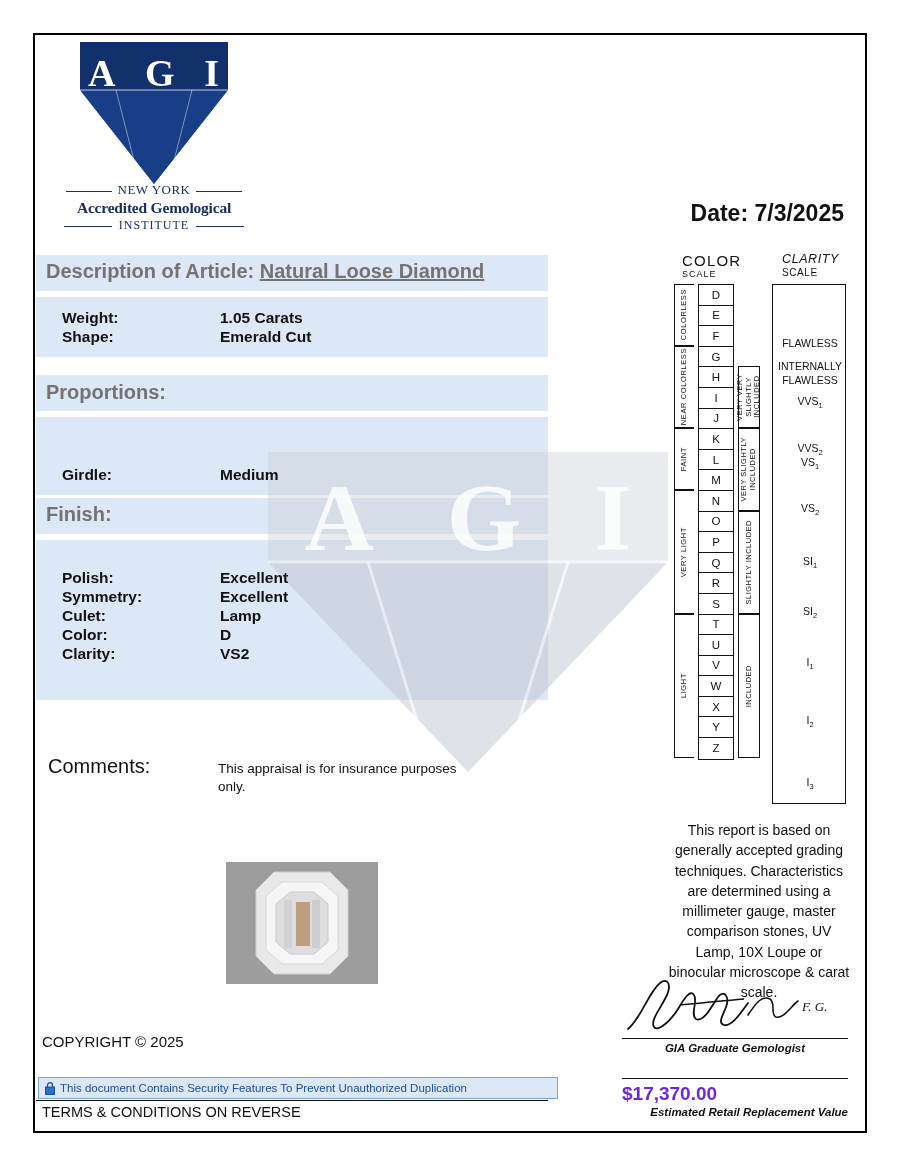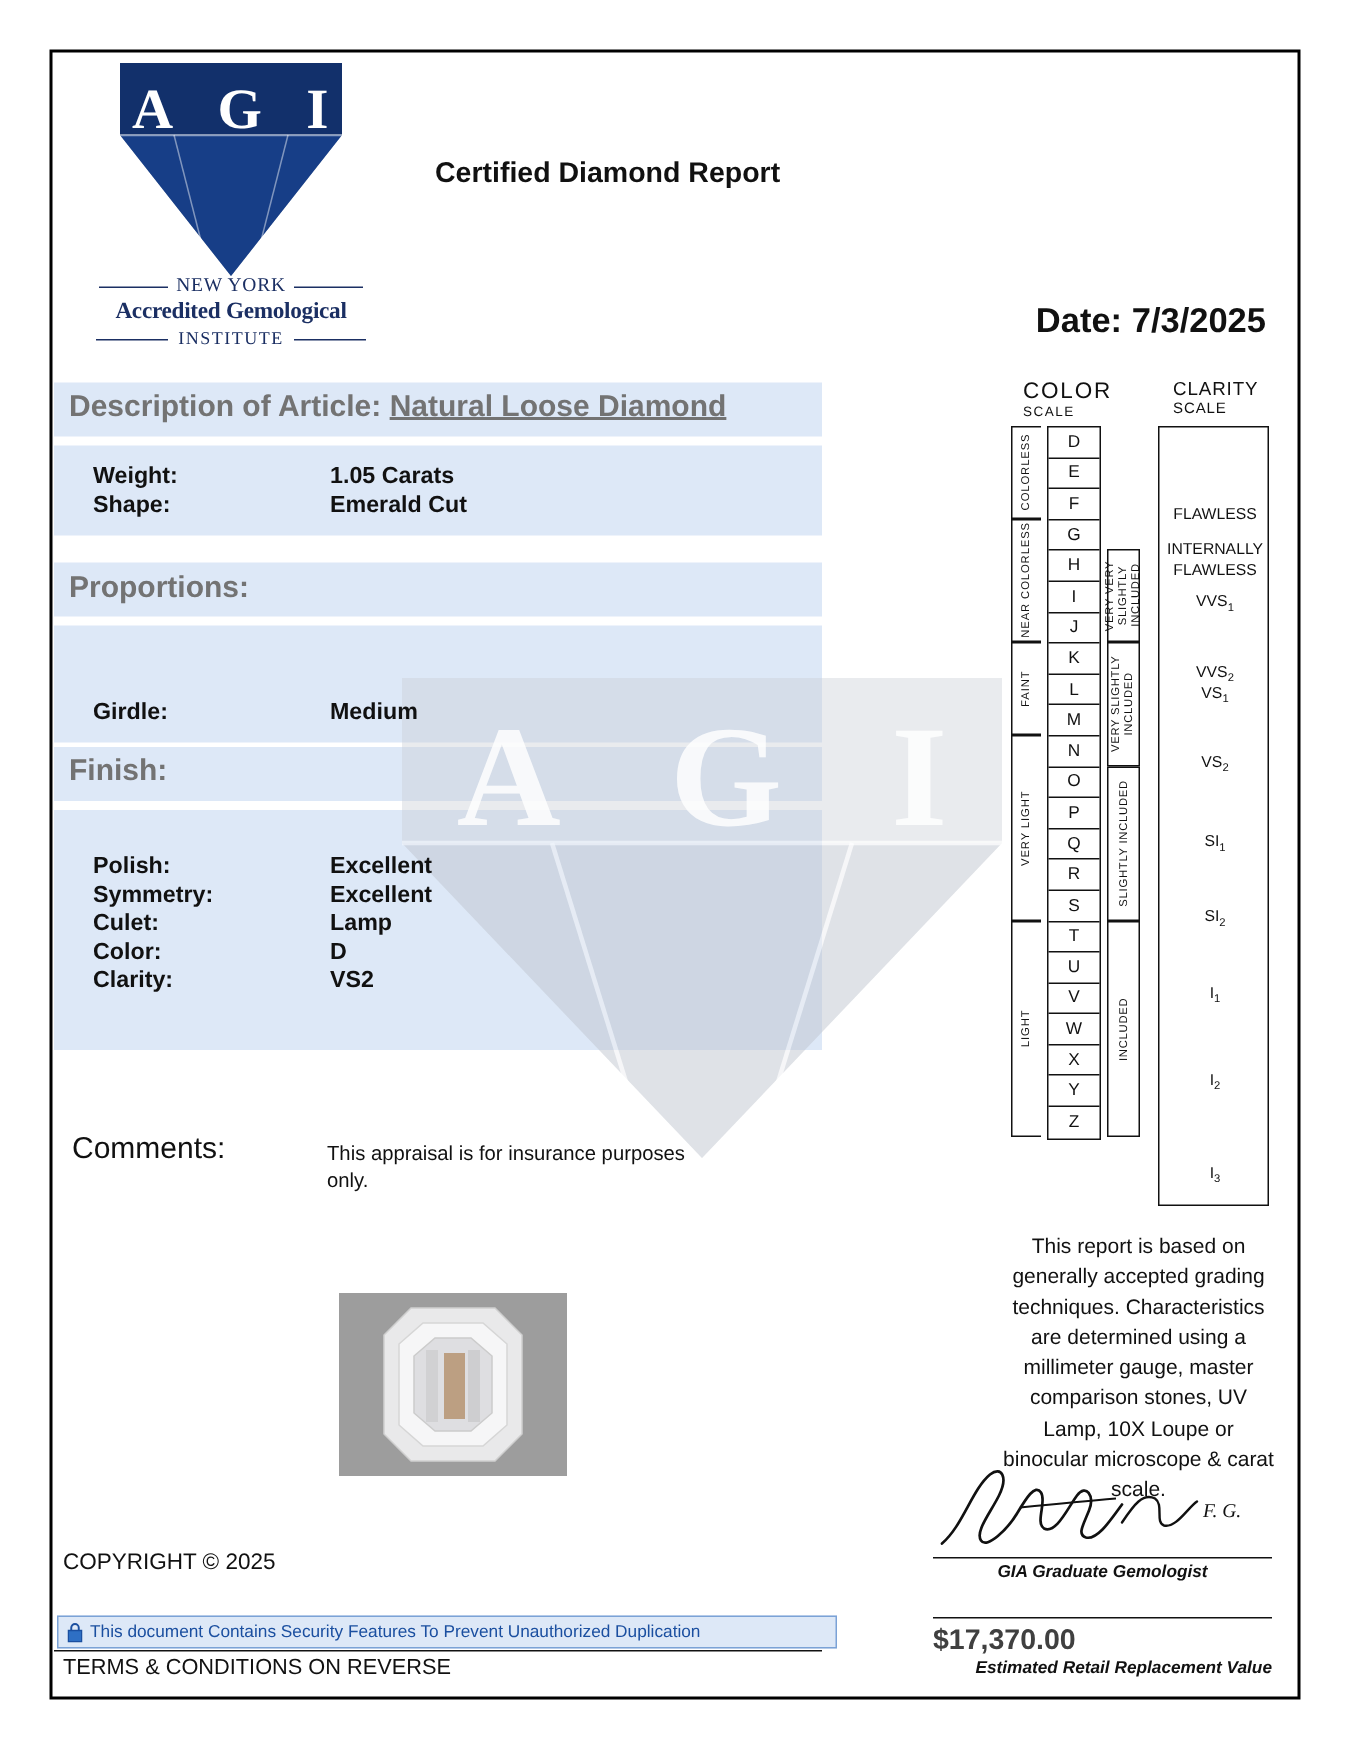--- a/index.html
+++ b/index.html
@@ -277,20 +277,21 @@
     font-size: 9px;
     letter-spacing: 1px;
     color: #111;
   }
   .clarity-head {
     position: absolute;
     left: 110px; top: 0;
     font-size: 12.5px;
     letter-spacing: 0.6px;
     color: #111;
+    font-style: italic;
   }
   .clarity-sub {
     position: absolute;
     left: 110px; top: 15px;
     font-size: 10px;
     letter-spacing: 0.6px;
     color: #111;
   }
   .grade-col {
     position: absolute;
@@ -408,21 +409,21 @@
     font-size: 11.5px;
     font-style: italic;
     font-weight: bold;
     color: #111;
   }
   .price {
     position: absolute;
     left: 622px; top: 1083px;
     font-size: 19px;
     font-weight: bold;
-    color: #404040;
+    color: #6d28d9;
   }
   .price-line {
     position: absolute;
     left: 622px; top: 1078px;
     width: 226px; height: 1px;
     background: #111;
   }
   .price-caption {
     position: absolute;
     left: 622px; top: 1106px;
@@ -455,21 +456,20 @@
     </div>
     <div class="logo-newyork">
       <span class="rule-l"></span><span>NEW YORK</span><span class="rule-r"></span>
     </div>
     <div class="logo-agi-text">Accredited Gemological</div>
     <div class="logo-institute">
       <span class="rule-l"></span><span>INSTITUTE</span><span class="rule-r"></span>
     </div>
   </div>
 
-  <div class="report-title">Certified Diamond Report</div>
   <div class="date-line">Date: 7/3/2025</div>
 
 
   <div class="band band-desc"></div>
   <div class="band band-specs"></div>
   <div class="band band-prop"></div>
   <div class="band band-prop2"></div>
   <div class="band band-girdle"></div>
   <div class="band band-finish"></div>
   <div class="band band-finish2"></div>

